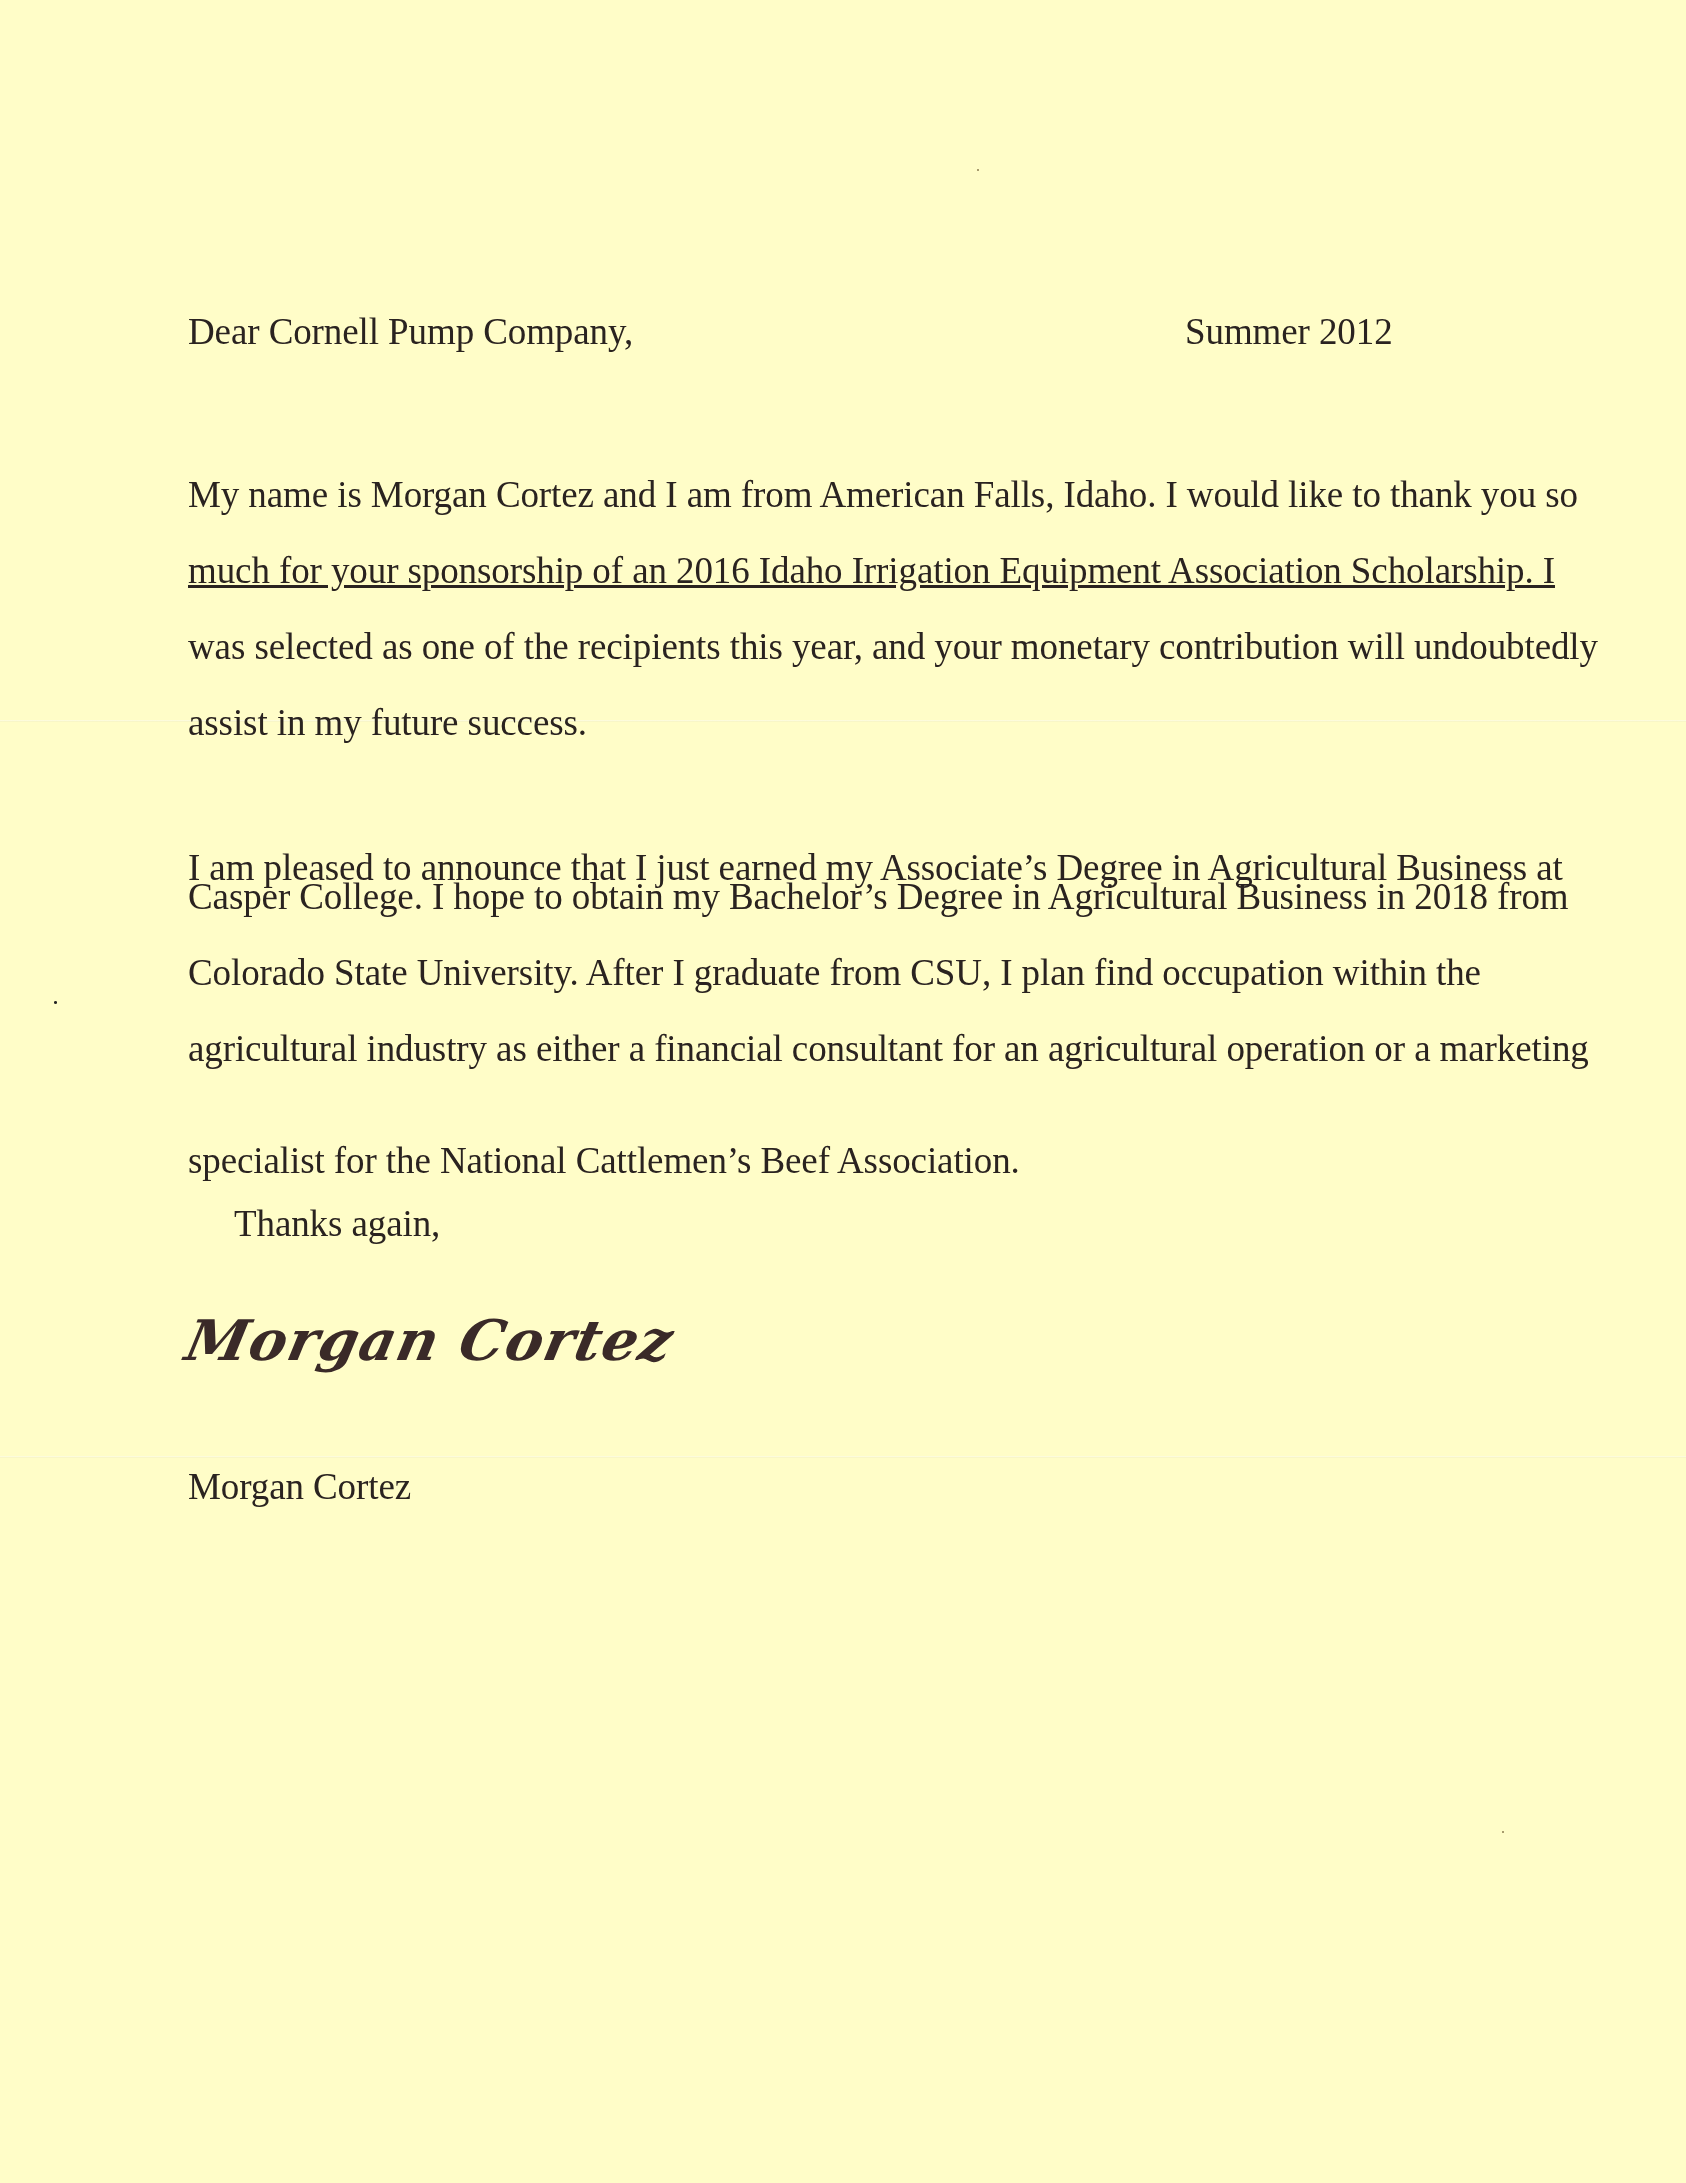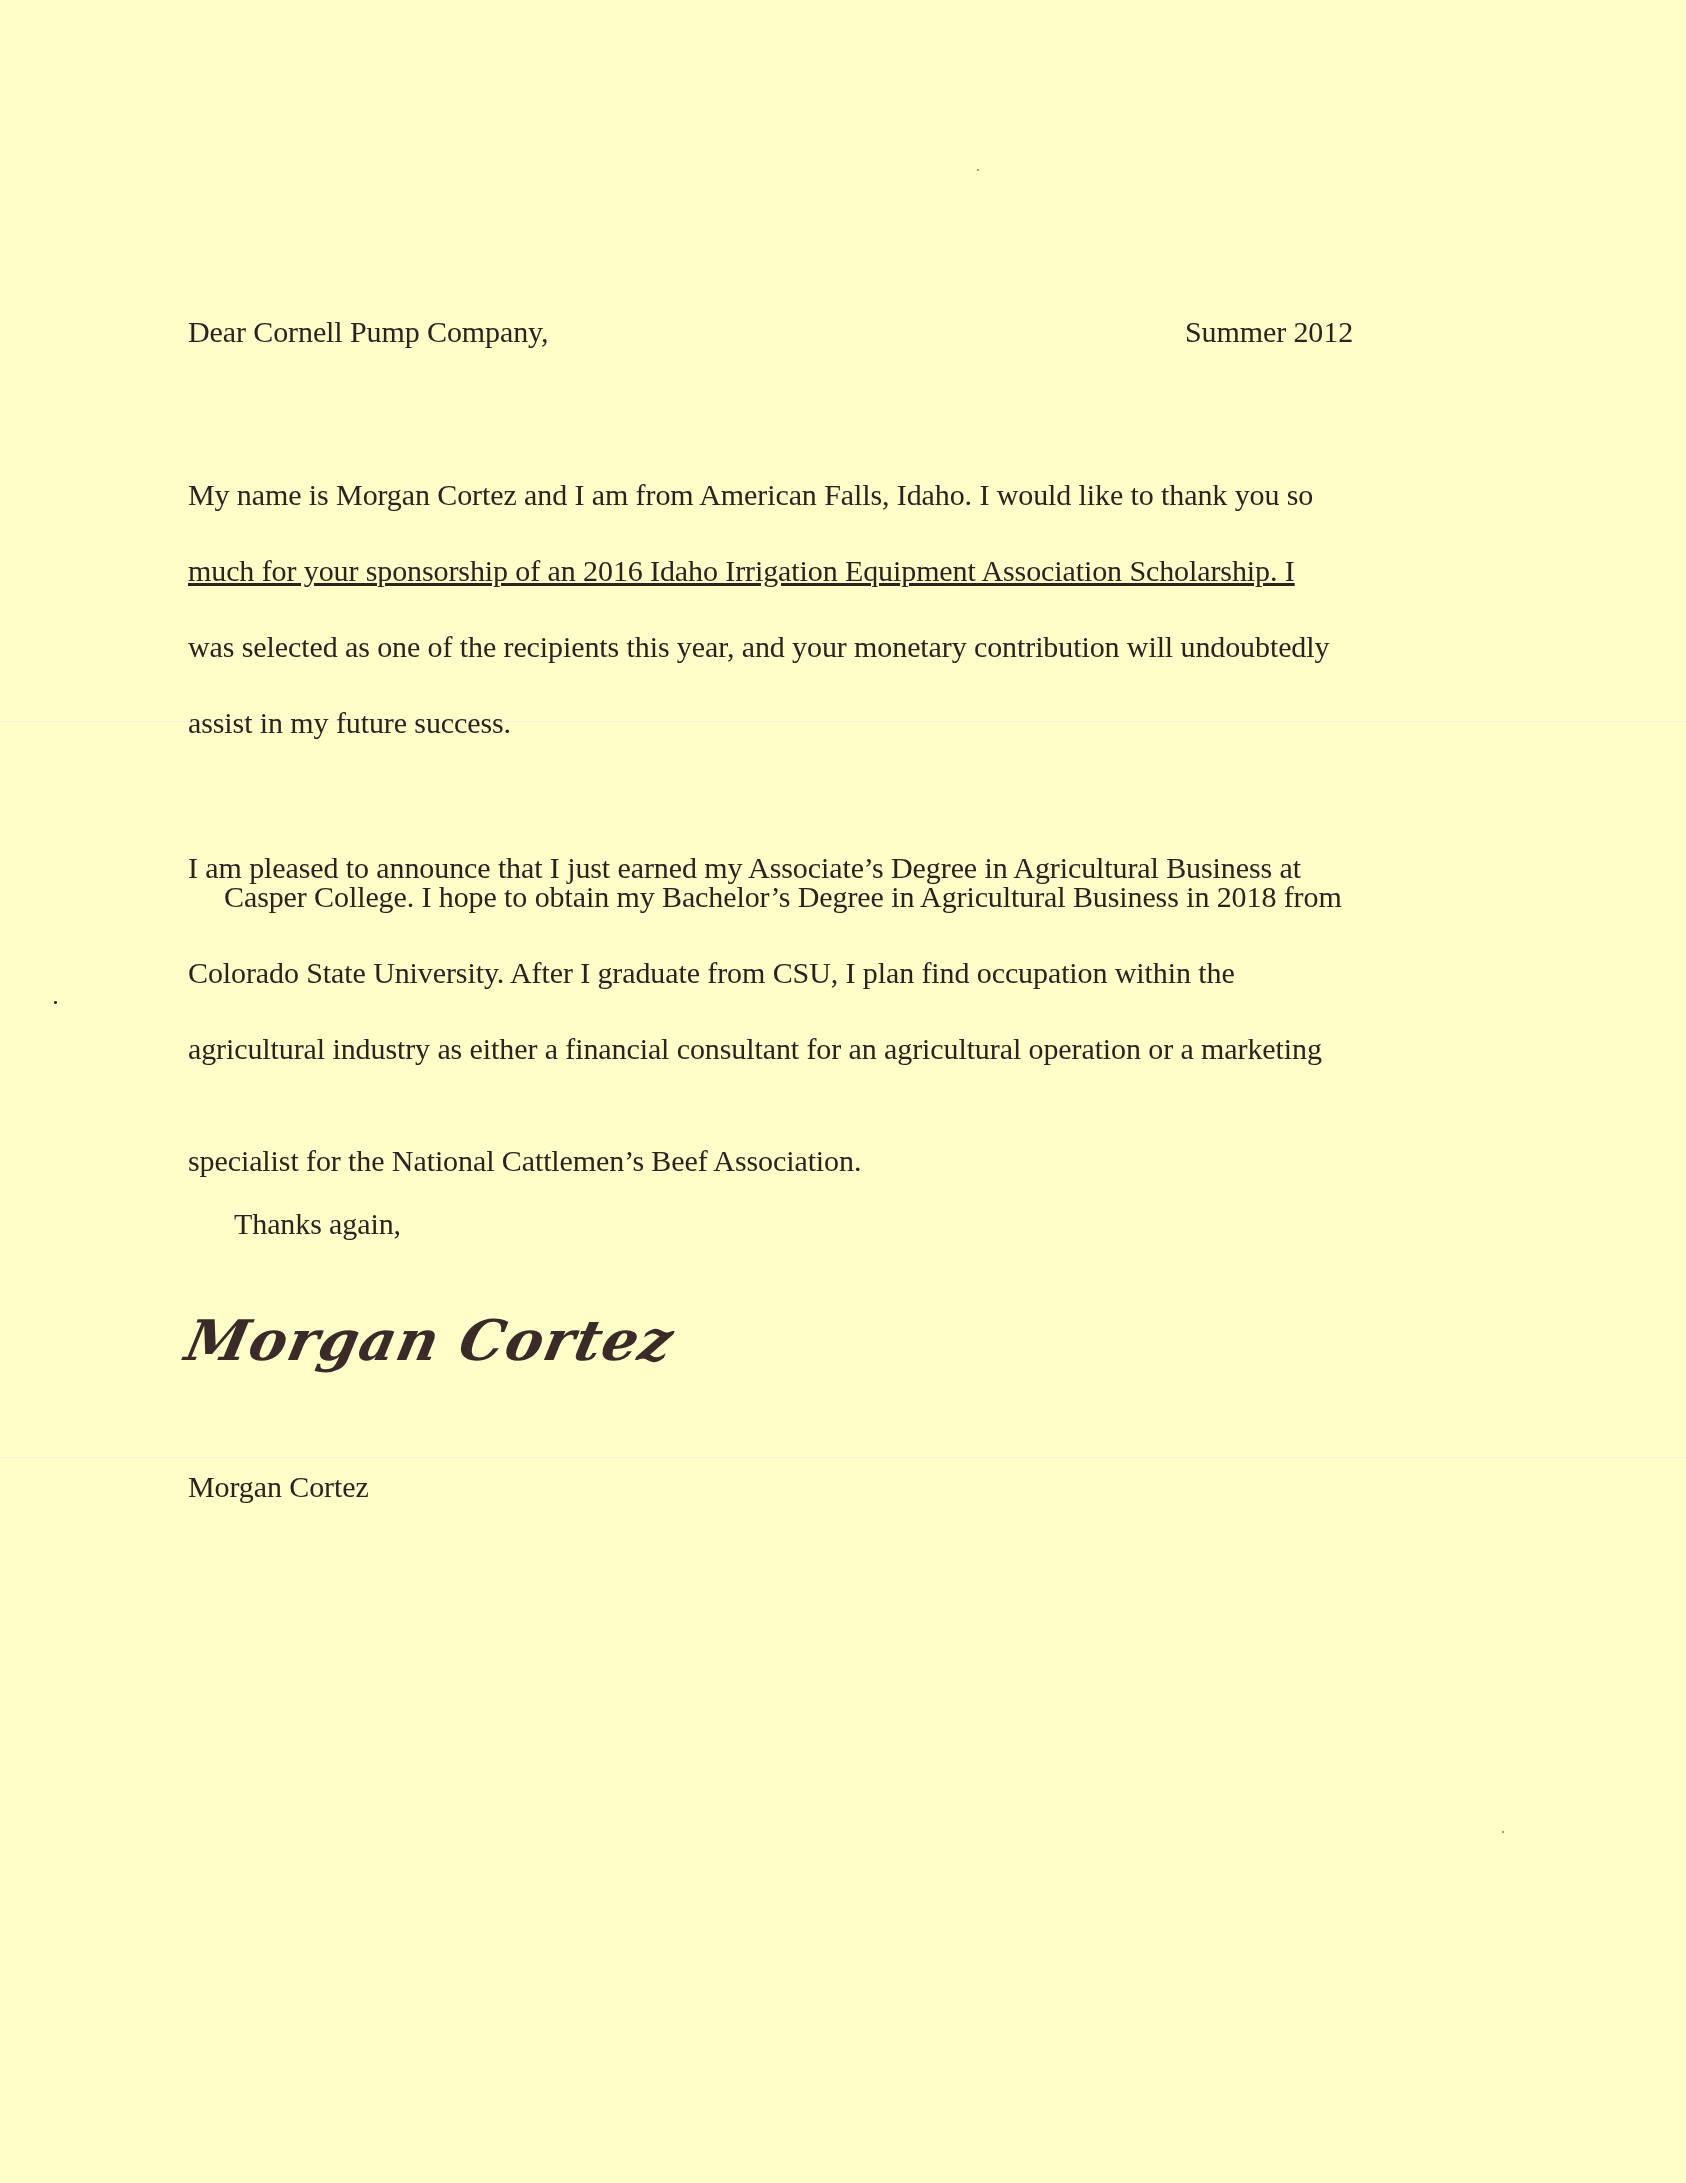--- a/index.html
+++ b/index.html
@@ -9,21 +9,21 @@
     position: relative; overflow: hidden;
     font-family: "Liberation Serif", "DejaVu Serif", serif;
     color: #2a2320;
   }
   .fold {
     position: absolute; left: 0; width: 1687px; height: 2px;
     background: linear-gradient(to bottom, rgba(255,255,255,0.55), rgba(230,226,170,0.35));
   }
   .line {
     position: absolute; left: 188px;
-    font-size: 30px; line-height: 40px; white-space: nowrap;
+    font-size: 37px; line-height: 40px; white-space: nowrap;
     letter-spacing: -0.1px;
   }
   .date { left: 1185px; }
   .sig {
     position: absolute; left: 187px; top: 1307px;
     font-family: "DejaVu Serif", "Liberation Serif", serif;
     font-style: italic; font-weight: bold;
     font-size: 56px; line-height: 66px; color: #3a2a28;
     transform: skewX(-12deg); letter-spacing: 1.3px;
     white-space: nowrap;
@@ -49,21 +49,21 @@
 
   <div>
     <div class="line" style="top:475px;">My name is Morgan Cortez and I am from American Falls, Idaho.  I would like to thank you so</div>
     <div class="line" style="top:551px;text-decoration:underline;">much for your sponsorship of an 2016 Idaho Irrigation Equipment Association Scholarship. I</div>
     <div class="line" style="top:627px;">was selected as one of the recipients this year, and your monetary contribution will undoubtedly</div>
     <div class="line" style="top:703px;">assist in my future success.</div>
   </div>
 
   <div>
     <div class="line" style="top:848px;">I am pleased to announce that I just earned my Associate’s Degree in Agricultural Business at</div>
-    <div class="line" style="top:877px;margin-left:36px;">Casper College.  I hope to obtain my Bachelor’s Degree in Agricultural Business in 2018 from</div>
+    <div class="line" style="top:877px;">Casper College.  I hope to obtain my Bachelor’s Degree in Agricultural Business in 2018 from</div>
     <div class="line" style="top:953px;">Colorado State University. After I graduate from CSU, I plan find occupation within the</div>
     <div class="line" style="top:1029px;">agricultural industry as either a financial consultant for an agricultural operation or a marketing</div>
     <div class="line" style="top:1105px;margin-top:36px;">specialist for the National Cattlemen’s Beef Association.</div>
   </div>
 
   <div class="line" style="top:1204px;margin-left:46px;">Thanks again,</div>
   <div class="sig">Morgan Cortez</div>
   <div class="line" style="top:1467px;">Morgan Cortez</div>
 </div>
 

